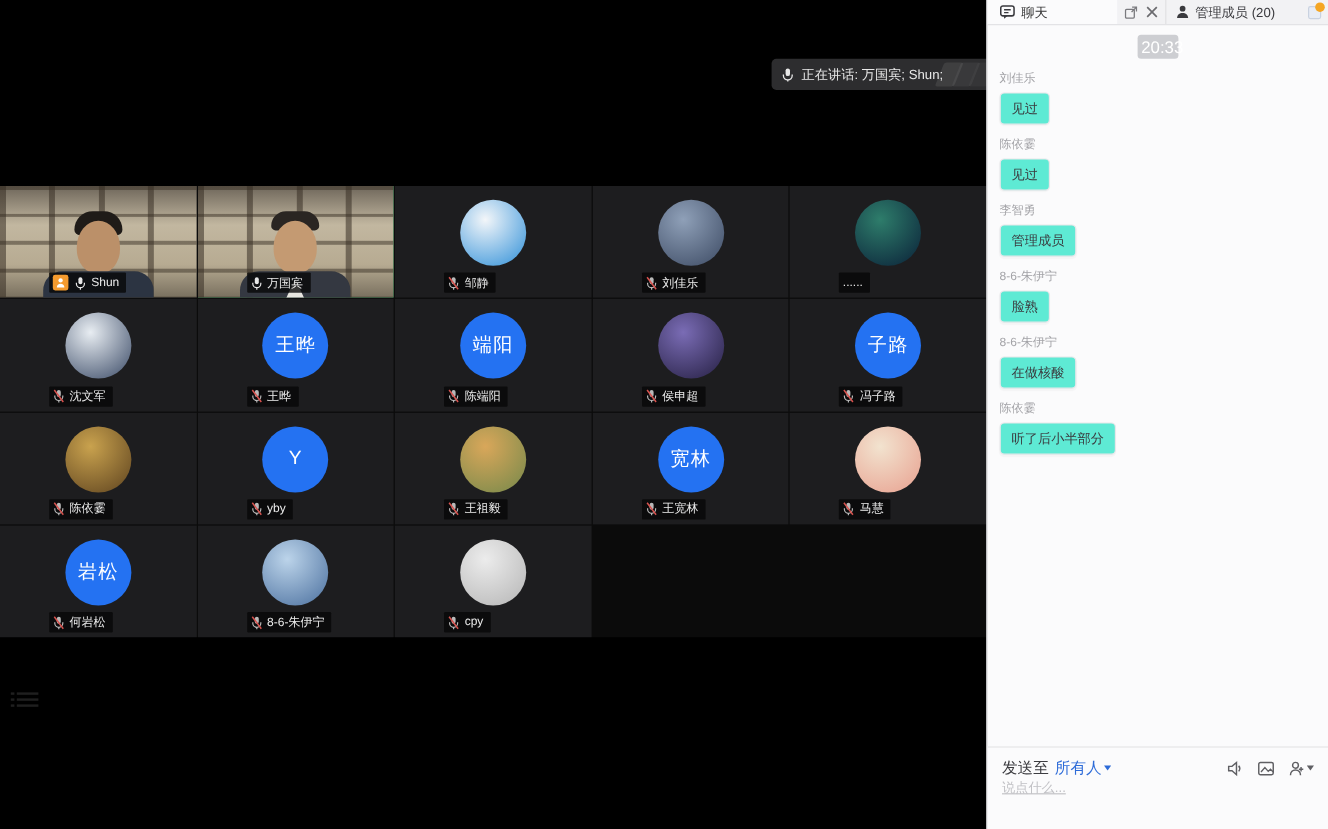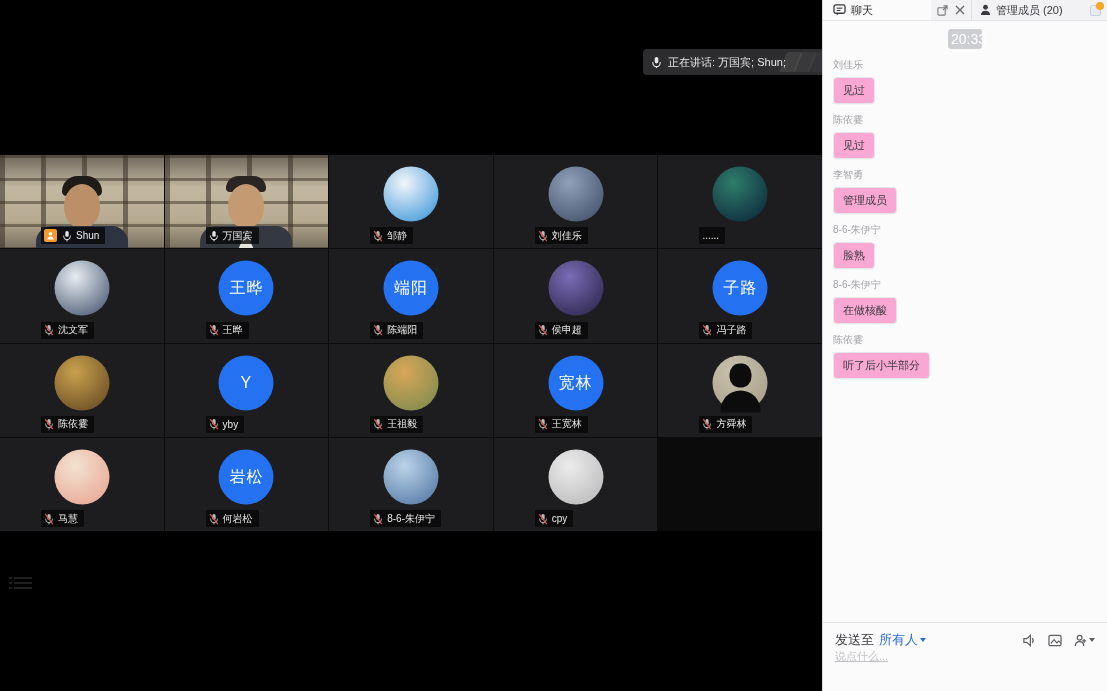--- a/index.html
+++ b/index.html
@@ -77,21 +77,21 @@
   .tab.members { border-left:1px solid #e0e0e3; flex:1; color:#3a3a3e; }
   .sticker { position:absolute; right:3px; top:2px; width:14px; height:14px; cursor:pointer; }
   .sticker .sq { position:absolute; left:0; bottom:0; width:11px; height:11px; background:#e8edf5;
     border:1px solid #c9d2e0; border-radius:2px; }
   .sticker .dot { position:absolute; right:0; top:0; width:8px; height:8px; border-radius:50%; background:#f5a623; }
 
   .chat-body { flex:1 1 auto; overflow:hidden; padding:4px 10px; position:relative; }
   .tstamp { width:34px; margin:4px auto 2px; text-align:center; background:#cdced2; color:#fff;
     font-size:14px; padding:2px 3px; border-radius:3px; }
   .msg-name { font-size:10px; color:#a3a3a7; margin:9px 0 5px; }
-  .msg-bubble { display:inline-block; background:#f9a8d4; border:1px solid #e7e7ea; border-radius:4px;
+  .msg-bubble { display:inline-block; background:#5eead4; border:1px solid #e7e7ea; border-radius:4px;
     padding:5px 9px; font-size:11px; color:#3a3a3e; box-shadow:0 1px 1px rgba(0,0,0,.03); }
 
   .chat-footer { flex:0 0 69px; border-top:1px solid #e4e4e7; background:#fbfbfc; padding:8px 12px 0; }
   .send-row { display:flex; align-items:center; font-size:13px; color:#3c3c40; }
   .send-to-sel { color:#2d6bd8; margin-left:5px; cursor:pointer; display:inline-flex; align-items:center; gap:2px; }
   .caret { width:0; height:0; border-left:3px solid transparent; border-right:3px solid transparent;
     border-top:4px solid #2d6bd8; display:inline-block; }
   .foot-icons { margin-left:auto; display:flex; align-items:center; gap:12px; color:#5f5f63; }
   .foot-icons .fic { cursor:pointer; display:inline-flex; align-items:center; }
   .caret-g { border-top-color:#5f5f63; margin-left:2px; }
@@ -296,35 +296,20 @@
         <div class="tile">
           <div class="avatar initials">宽林</div>
           <div class="nlabel">
     <svg width="10" height="12" viewBox="0 0 12 14">
   <rect x="4" y="1" width="4" height="7" rx="2" fill="#b9b9b9"></rect>
   <path d="M2 6.5v1a4 4 0 0 0 8 0v-1" stroke="#b9b9b9" fill="none" stroke-width="1.2"></path>
   <line x1="6" y1="11.5" x2="6" y2="13.5" stroke="#b9b9b9" stroke-width="1.2"></line>
   <line x1="1.5" y1="1" x2="10.5" y2="13" stroke="#d9534f" stroke-width="1.5"></line>
             </svg>
             <span>王宽林</span>
-          </div>
-        </div>
-        <div class="tile">
-          <div class="avatar" style="background:radial-gradient(circle at 38% 30%, #c9c2ad, #a39b85)">
-      <span class="sil-head"></span>
-            <span class="sil-body"></span>
-          </div>
-          <div class="nlabel">
-    <svg width="10" height="12" viewBox="0 0 12 14">
-  <rect x="4" y="1" width="4" height="7" rx="2" fill="#b9b9b9"></rect>
-  <path d="M2 6.5v1a4 4 0 0 0 8 0v-1" stroke="#b9b9b9" fill="none" stroke-width="1.2"></path>
-  <line x1="6" y1="11.5" x2="6" y2="13.5" stroke="#b9b9b9" stroke-width="1.2"></line>
-  <line x1="1.5" y1="1" x2="10.5" y2="13" stroke="#d9534f" stroke-width="1.5"></line>
-            </svg>
-            <span>方舜林</span>
           </div>
         </div>
         <div class="tile">
           <div class="avatar" style="background:radial-gradient(circle at 38% 30%, #f2e3cf, #e8a08f)">
       </div>
           <div class="nlabel">
     <svg width="10" height="12" viewBox="0 0 12 14">
   <rect x="4" y="1" width="4" height="7" rx="2" fill="#b9b9b9"></rect>
   <path d="M2 6.5v1a4 4 0 0 0 8 0v-1" stroke="#b9b9b9" fill="none" stroke-width="1.2"></path>
   <line x1="6" y1="11.5" x2="6" y2="13.5" stroke="#b9b9b9" stroke-width="1.2"></line>

